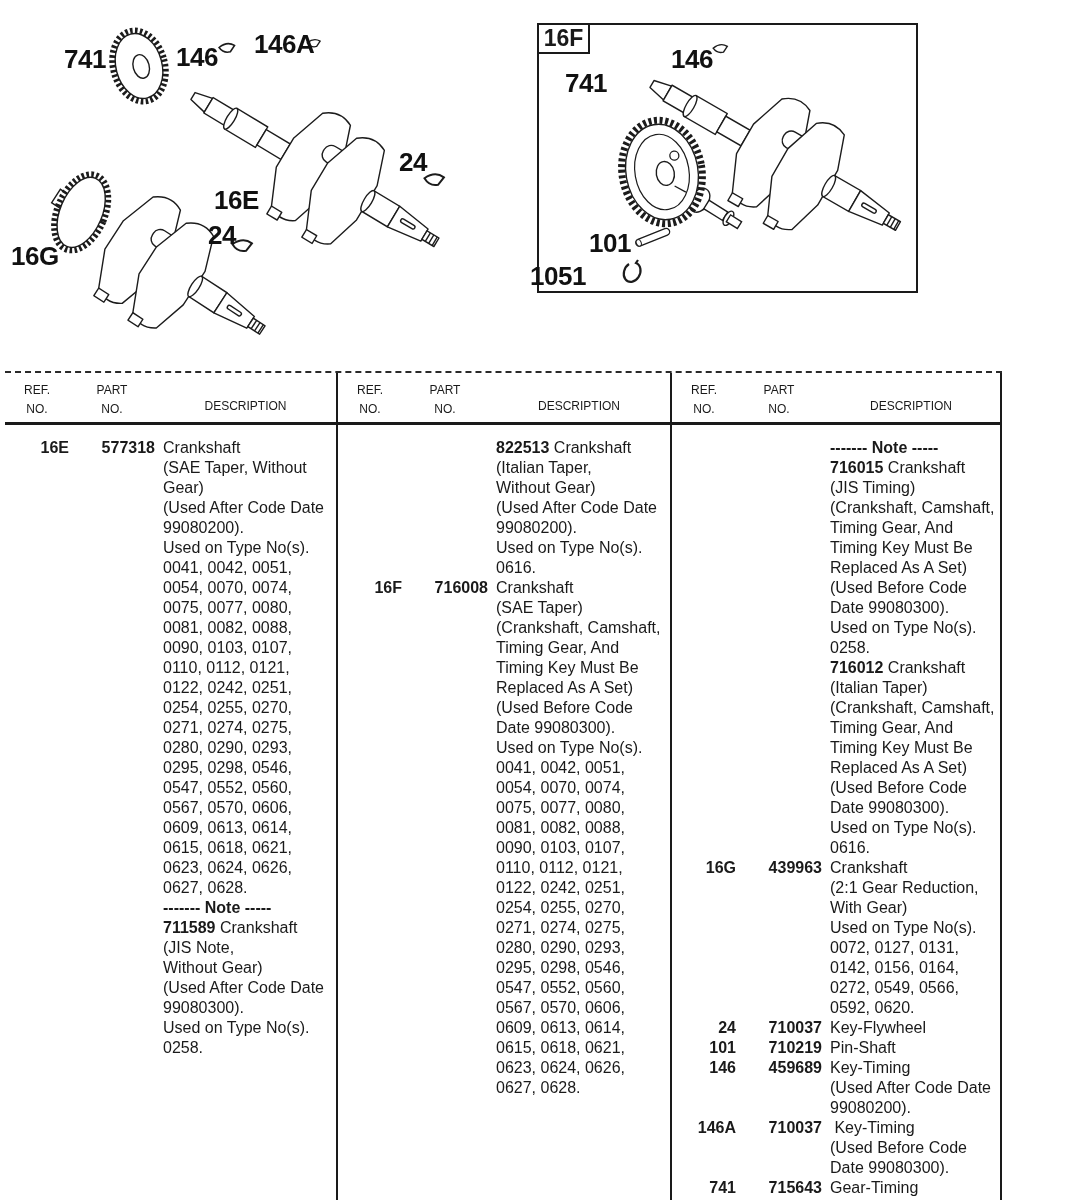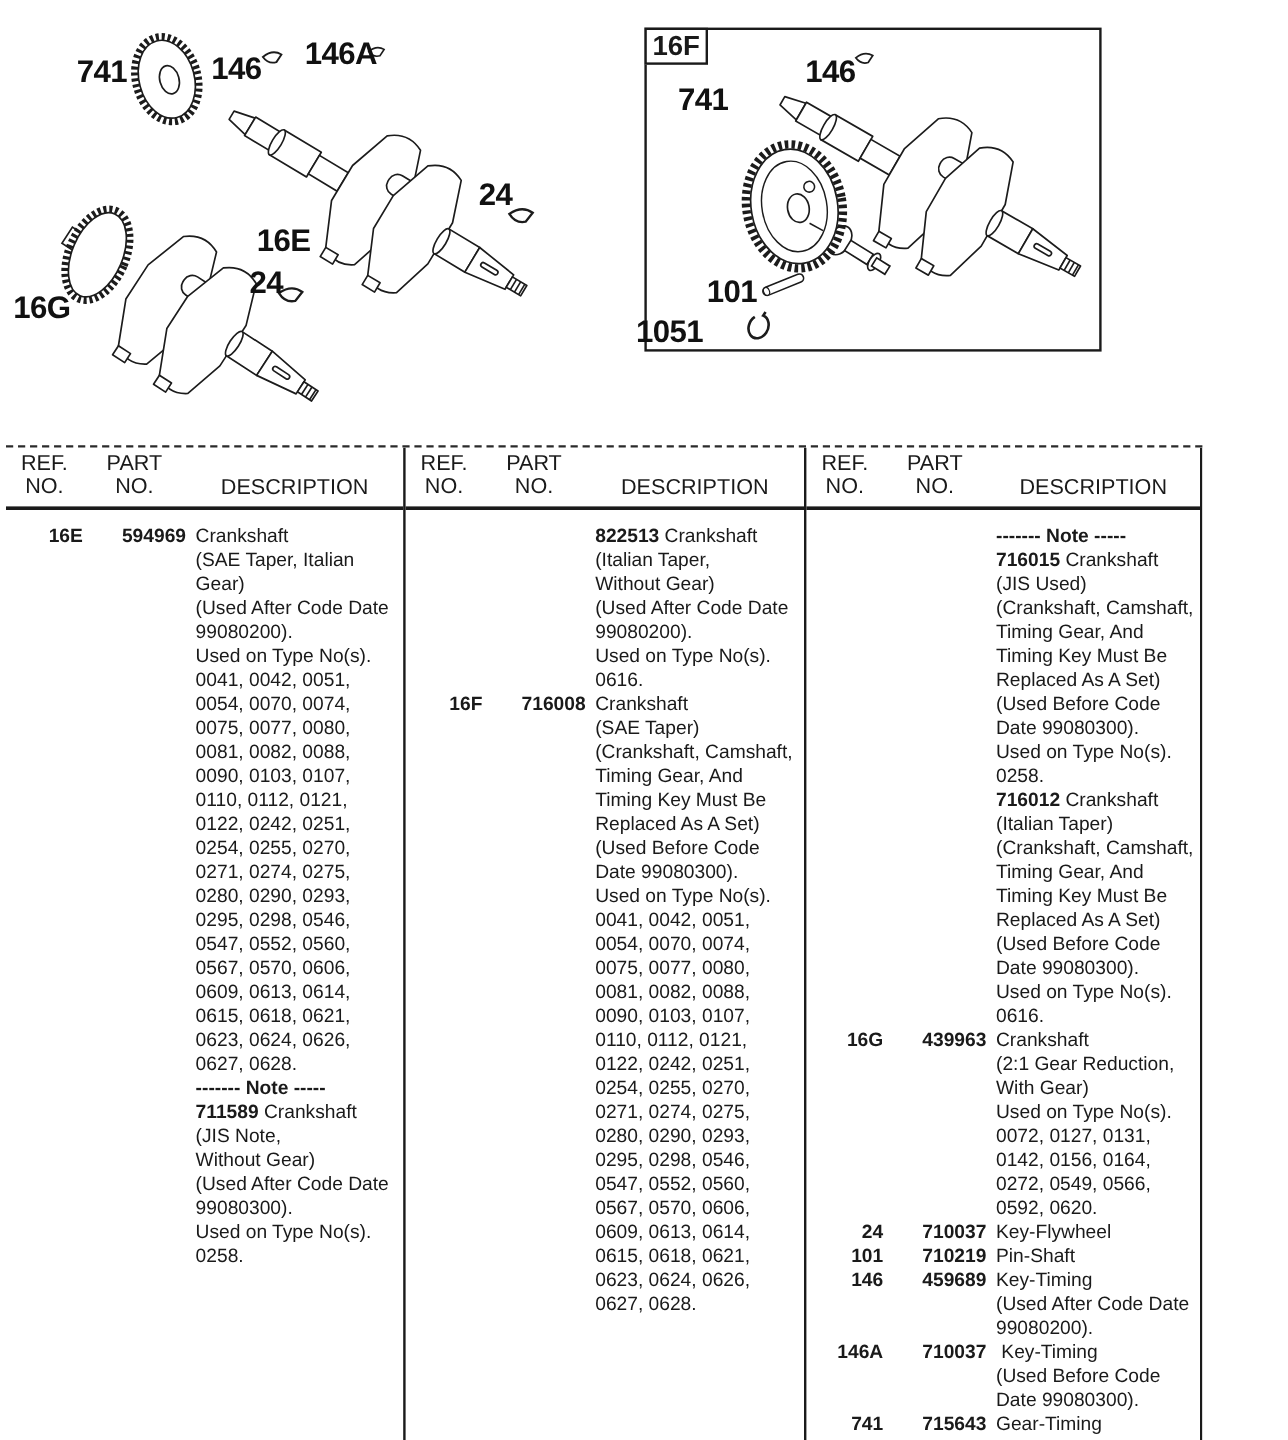--- a/index.html
+++ b/index.html
@@ -29,21 +29,21 @@
     position:absolute;left:5px;top:371px;width:997px;height:829px;
     border-top:2px dashed #2a2a2a;display:flex;overflow:hidden;
     font-size:16px;line-height:20px;
   }
   .t-col{box-sizing:border-box;border-right:2px solid #1a1a1a;}
   .t-col.c1{width:333px;}
   .t-col.c2{width:334px;}
   .t-col.c3{width:330px;}
   .t-head{
     height:45px;border-bottom:3px solid #1a1a1a;display:flex;
-    font-size:18px;line-height:19px;padding-top:4px;box-sizing:content-box;
+    font-size:12px;line-height:19px;padding-top:4px;box-sizing:content-box;align-items:center;
   }
   .th-ref{width:64px;text-align:center;}
   .th-part{width:86px;text-align:center;}
   .th-desc{flex:1;text-align:center;align-self:flex-end;padding-bottom:6px;}
   .t-rows{padding-top:13px;}
   .t-row{display:flex;align-items:flex-start;}
   .t-ref{width:64px;text-align:right;font-weight:bold;flex:none;white-space:pre;}
   .t-part{width:86px;text-align:right;font-weight:bold;flex:none;white-space:pre;}
   .t-desc{flex:1;padding-left:8px;min-width:0;}
   .t-line{white-space:pre;}
@@ -168,24 +168,24 @@
         </div>
         <div class="th-part">
           <div>PART</div>
           <div>NO.</div>
         </div>
         <div class="th-desc">DESCRIPTION</div>
       </div>
       <div class="t-rows">
           <div class="t-row">
             <div class="t-ref">16E</div>
-            <div class="t-part">594969</div>
+            <div class="t-part">577318</div>
             <div class="t-desc">
               <div class="t-line">Crankshaft</div>
-              <div class="t-line">(SAE Taper, Italian</div>
+              <div class="t-line">(SAE Taper, Without</div>
               <div class="t-line">Gear)</div>
               <div class="t-line">(Used After Code Date</div>
               <div class="t-line">99080200).</div>
               <div class="t-line">Used on Type No(s).</div>
               <div class="t-line">0041, 0042, 0051,</div>
               <div class="t-line">0054, 0070, 0074,</div>
               <div class="t-line">0075, 0077, 0080,</div>
               <div class="t-line">0081, 0082, 0088,</div>
               <div class="t-line">0090, 0103, 0107,</div>
               <div class="t-line">0110, 0112, 0121,</div>
@@ -286,21 +286,21 @@
         </div>
         <div class="th-desc">DESCRIPTION</div>
       </div>
       <div class="t-rows">
           <div class="t-row">
             <div class="t-ref"></div>
             <div class="t-part"></div>
             <div class="t-desc">
               <div class="t-line"><span class="bold">------- Note -----</span></div>
               <div class="t-line"><span class="bold">716015</span> Crankshaft</div>
-              <div class="t-line">(JIS Used)</div>
+              <div class="t-line">(JIS Timing)</div>
               <div class="t-line">(Crankshaft, Camshaft,</div>
               <div class="t-line">Timing Gear, And</div>
               <div class="t-line">Timing Key Must Be</div>
               <div class="t-line">Replaced As A Set)</div>
               <div class="t-line">(Used Before Code</div>
               <div class="t-line">Date 99080300).</div>
               <div class="t-line">Used on Type No(s).</div>
               <div class="t-line">0258.</div>
               <div class="t-line"><span class="bold">716012</span> Crankshaft</div>
               <div class="t-line">(Italian Taper)</div>

